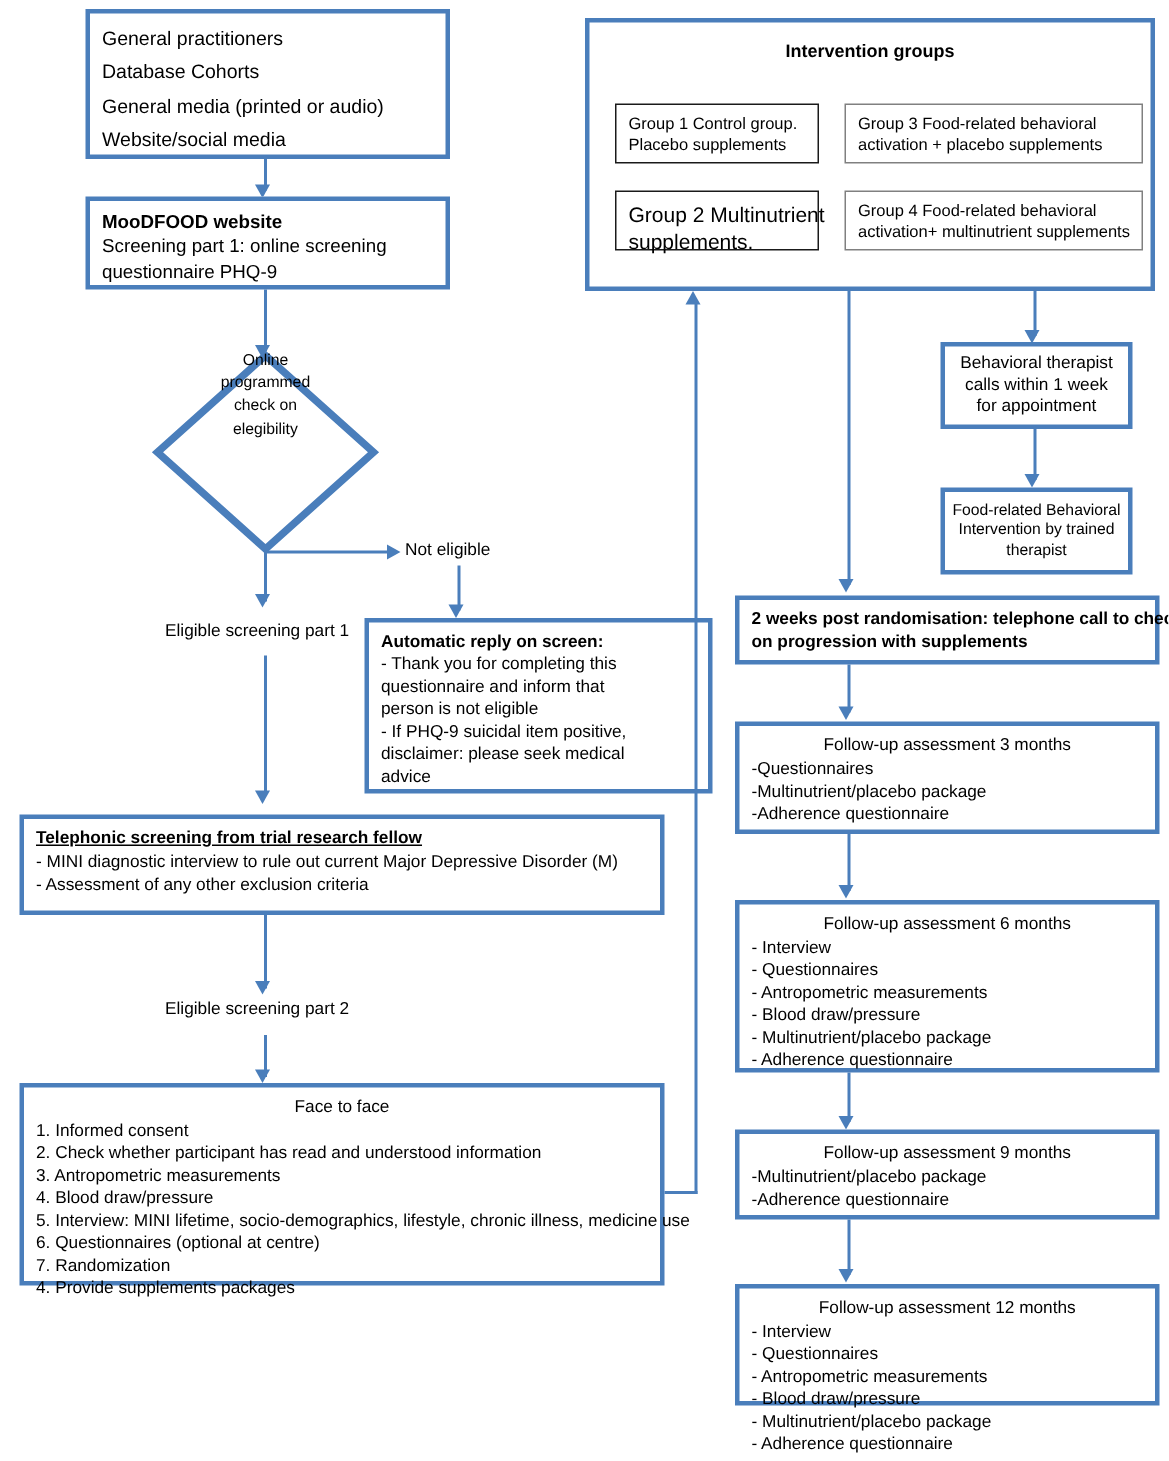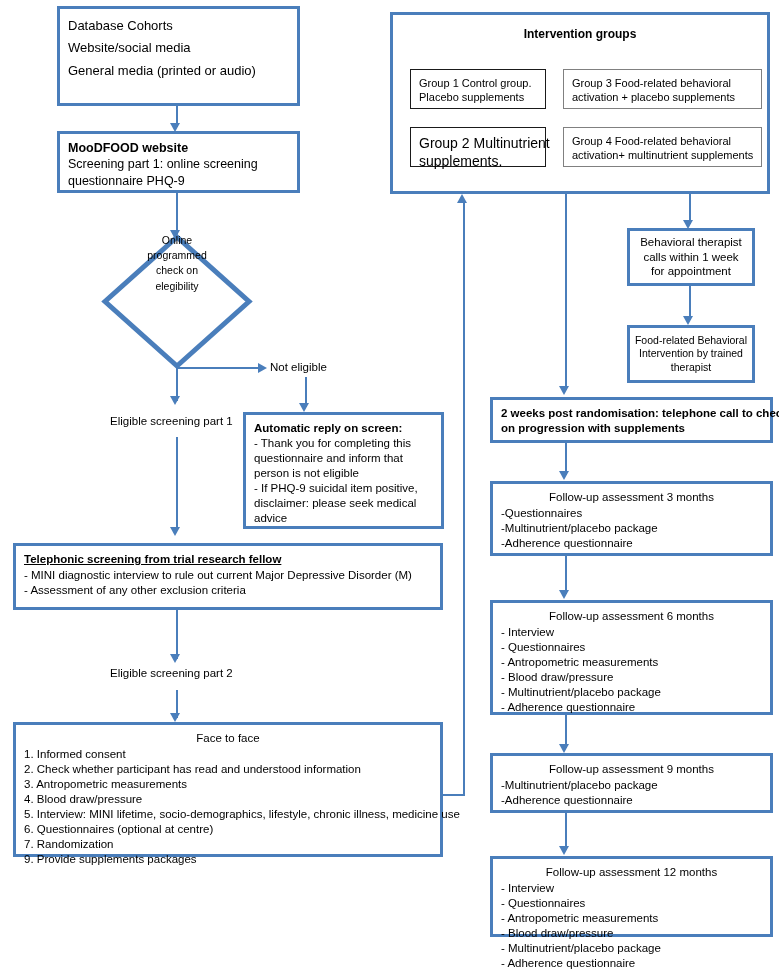--- a/index.html
+++ b/index.html
@@ -118,23 +118,24 @@
     line-height: 1.72;
     display: block;
   }
 </style>
 </head>
 <body>
 
 <div id="canvas">
 
   <div class="box pad" style="left:57px; top:6px; width:243px; height:100px;">
+    <span class="src-line">General practitioners</span>
     <span class="src-line">Database Cohorts</span>
+    <span class="src-line">General media (printed or audio)</span>
     <span class="src-line">Website/social media</span>
-    <span class="src-line">General media (printed or audio)</span>
   </div>
 
   <div class="vline" style="left:176px; top:106px; height:21px;"></div>
   <div class="arrow-down" style="left:170px; top:123px;"></div>
 
   <div class="box pad" style="left:57px; top:131px; width:243px; height:62px; font-size:12.5px;">
     <span class="hdr-inline">MooDFOOD website</span>
     <span class="line">Screening part 1: online screening</span>
     <span class="line">questionnaire PHQ-9</span>
   </div>
@@ -161,21 +162,21 @@
   <div class="vline" style="left:305px; top:377px; height:30px;"></div>
   <div class="arrow-down" style="left:299px; top:403px;"></div>
 
   <div class="vline" style="left:176px; top:367px; height:34px;"></div>
   <div class="arrow-down" style="left:170px; top:396px;"></div>
   <div class="lbl" style="left:110px; top:415px;">Eligible screening part 1</div>
 
   <div class="vline" style="left:176px; top:437px; height:93px;"></div>
   <div class="arrow-down" style="left:170px; top:527px;"></div>
 
-  <div class="box pad" style="left:243px; top:412px; width:201px; height:117px;">
+  <div class="box pad" style="left:243px; top:412px; width:232px; height:117px;">
     <span class="hdr-inline">Automatic reply on screen:</span>
     <span class="line">- Thank you for completing this</span>
     <span class="line">questionnaire and inform that</span>
     <span class="line">person is not eligible</span>
     <span class="line">- If PHQ-9 suicidal item positive,</span>
     <span class="line">disclaimer: please seek medical</span>
     <span class="line">advice</span>
   </div>
 
   <div class="box pad" style="left:13px; top:543px; width:430px; height:67px;">
@@ -193,21 +194,21 @@
 
   <div class="box pad" style="left:13px; top:722px; width:430px; height:135px;">
     <span class="ttl">Face to face</span>
     <span class="line">1. Informed consent</span>
     <span class="line">2. Check whether participant has read and understood information</span>
     <span class="line">3. Antropometric measurements</span>
     <span class="line">4. Blood draw/pressure</span>
     <span class="line">5. Interview: MINI lifetime, socio-demographics, lifestyle, chronic illness, medicine use</span>
     <span class="line">6. Questionnaires (optional at centre)</span>
     <span class="line">7. Randomization</span>
-    <span class="line">9. Provide supplements packages</span>
+    <span class="line">4. Provide supplements packages</span>
   </div>
 
   <div class="hline" style="left:443px; top:794px; width:22px;"></div>
   <div class="vline" style="left:463px; top:202px; height:594px;"></div>
   <div class="arrow-up" style="left:457px; top:194px;"></div>
 
   <div class="box" style="left:390px; top:12px; width:380px; height:182px;">
     <div class="ctr bold" style="margin-top:12px; font-size:12px;">Intervention groups</div>
 
     <div class="box thin-black pad" style="left:17px; top:54px; width:136px; height:40px; font-size:11px;">

